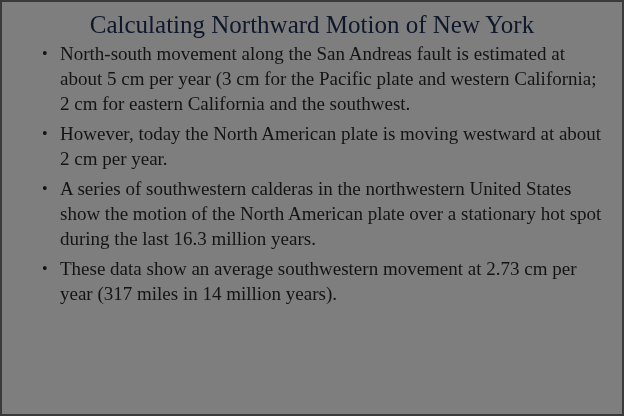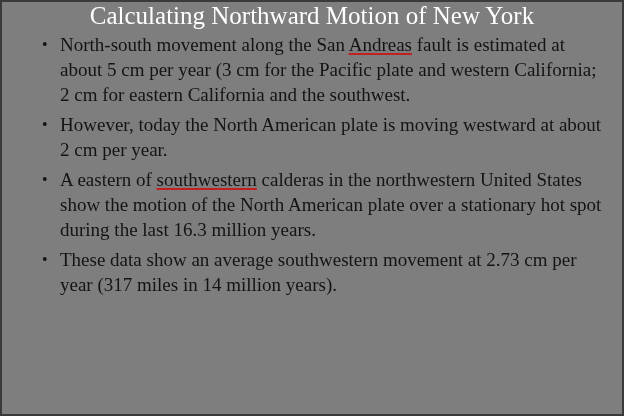--- a/index.html
+++ b/index.html
@@ -18,22 +18,22 @@
     width: 624px;
     height: 416px;
     box-sizing: border-box;
     border: 2px solid #3a3a3a;
     background: #7e7e7e;
     overflow: hidden;
   }
   .slide-title {
     text-align: center;
     font-size: 25px;
-    color: #ffffff;
-    padding-top: 0;
+    color: #0f172a;
+    padding-top: 9px;
     padding-bottom: 2px;
     letter-spacing: 0px;
     white-space: nowrap;
   }
   .bullets {
     margin: 0;
     padding: 0 14px 0 34px;
     list-style: none;
   }
   .bullet {
@@ -49,21 +49,20 @@
     left: 6px;
     top: 0px;
     font-size: 16px;
     line-height: 25px;
     color: #141414;
   }
   .bullet .txt {
     display: block;
   }
   .spell {
-    text-decoration: underline;
     text-decoration-color: #c02020;
     text-decoration-style: solid;
     text-decoration-thickness: 2px;
     text-underline-offset: 2px;
     text-align: right;
   }
 </style>
 </head>
 <body>
 
@@ -73,20 +72,20 @@
     <li class="bullet">
       <span class="dot">•</span>
       <span class="txt"><span>North-south movement along the San </span><span class="spell">Andreas</span><span> fault is estimated at about 5 cm per year (3 cm for the Pacific plate and western California; 2 cm for eastern California and the southwest.</span></span>
     </li>
     <li class="bullet">
       <span class="dot">•</span>
       <span class="txt"><span>However, today the North American plate is moving westward at about 2 cm per year.</span></span>
     </li>
     <li class="bullet">
       <span class="dot">•</span>
-      <span class="txt"><span>A eastern of </span><span class="spell">southwestern</span><span> calderas in the northwestern United States show the motion of the North American plate over a stationary hot spot during the last 16.3 million years.</span></span>
+      <span class="txt"><span>A series of </span><span class="spell">southwestern</span><span> calderas in the northwestern United States show the motion of the North American plate over a stationary hot spot during the last 16.3 million years.</span></span>
     </li>
     <li class="bullet">
       <span class="dot">•</span>
       <span class="txt"><span>These data show an average southwestern movement at 2.73 cm per year (317 miles in 14 million years).</span></span>
     </li>
   </ul>
 </div>
 
 </body></html>

